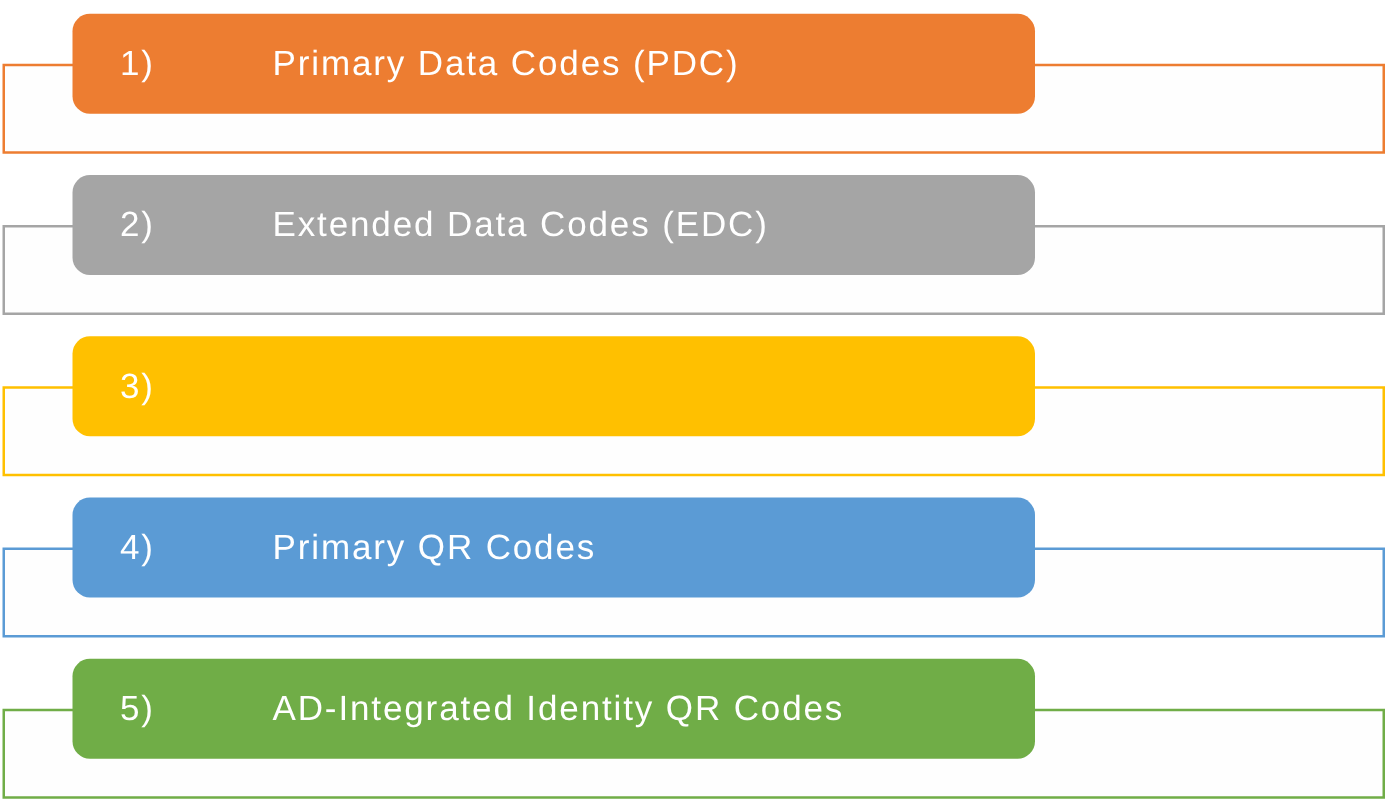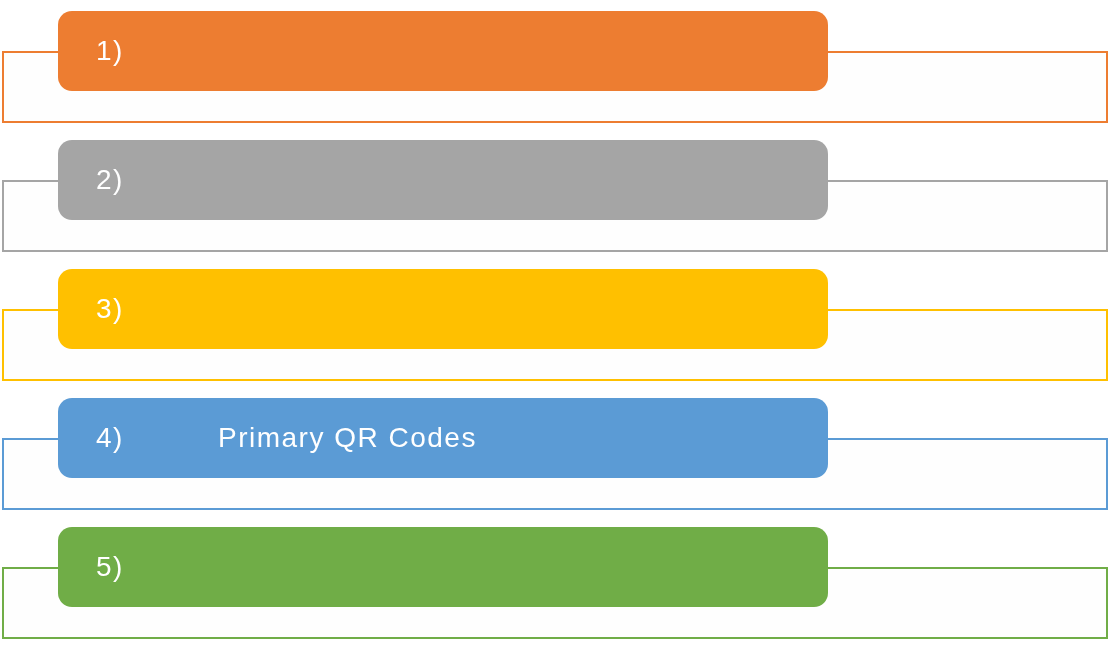--- a/index.html
+++ b/index.html
@@ -68,27 +68,29 @@
 </style>
 </head>
 <body>
 
 <div class="diagram">
 
   <div class="row" data-row="0" style="--c: #ED7D31;">
     <div class="outline"></div>
     <div class="banner">
       <span class="num">1)</span>
+      <span class="label">Primary Data Codes (PDC)</span>
     </div>
   </div>
 
   <div class="row" data-row="1" style="--c: #A5A5A5;">
     <div class="outline"></div>
     <div class="banner">
       <span class="num">2)</span>
+      <span class="label">Extended Data Codes (EDC)</span>
     </div>
   </div>
 
   <div class="row" data-row="2" style="--c: #FFC000;">
     <div class="outline"></div>
     <div class="banner">
       <span class="num">3)</span>
     </div>
   </div>
 
@@ -97,16 +99,17 @@
     <div class="banner">
       <span class="num">4)</span>
       <span class="label">Primary QR Codes</span>
     </div>
   </div>
 
   <div class="row" data-row="4" style="--c: #70AD47;">
     <div class="outline"></div>
     <div class="banner">
       <span class="num">5)</span>
+      <span class="label">AD-Integrated Identity QR Codes</span>
     </div>
   </div>
 
 </div>
 
 </body></html>

